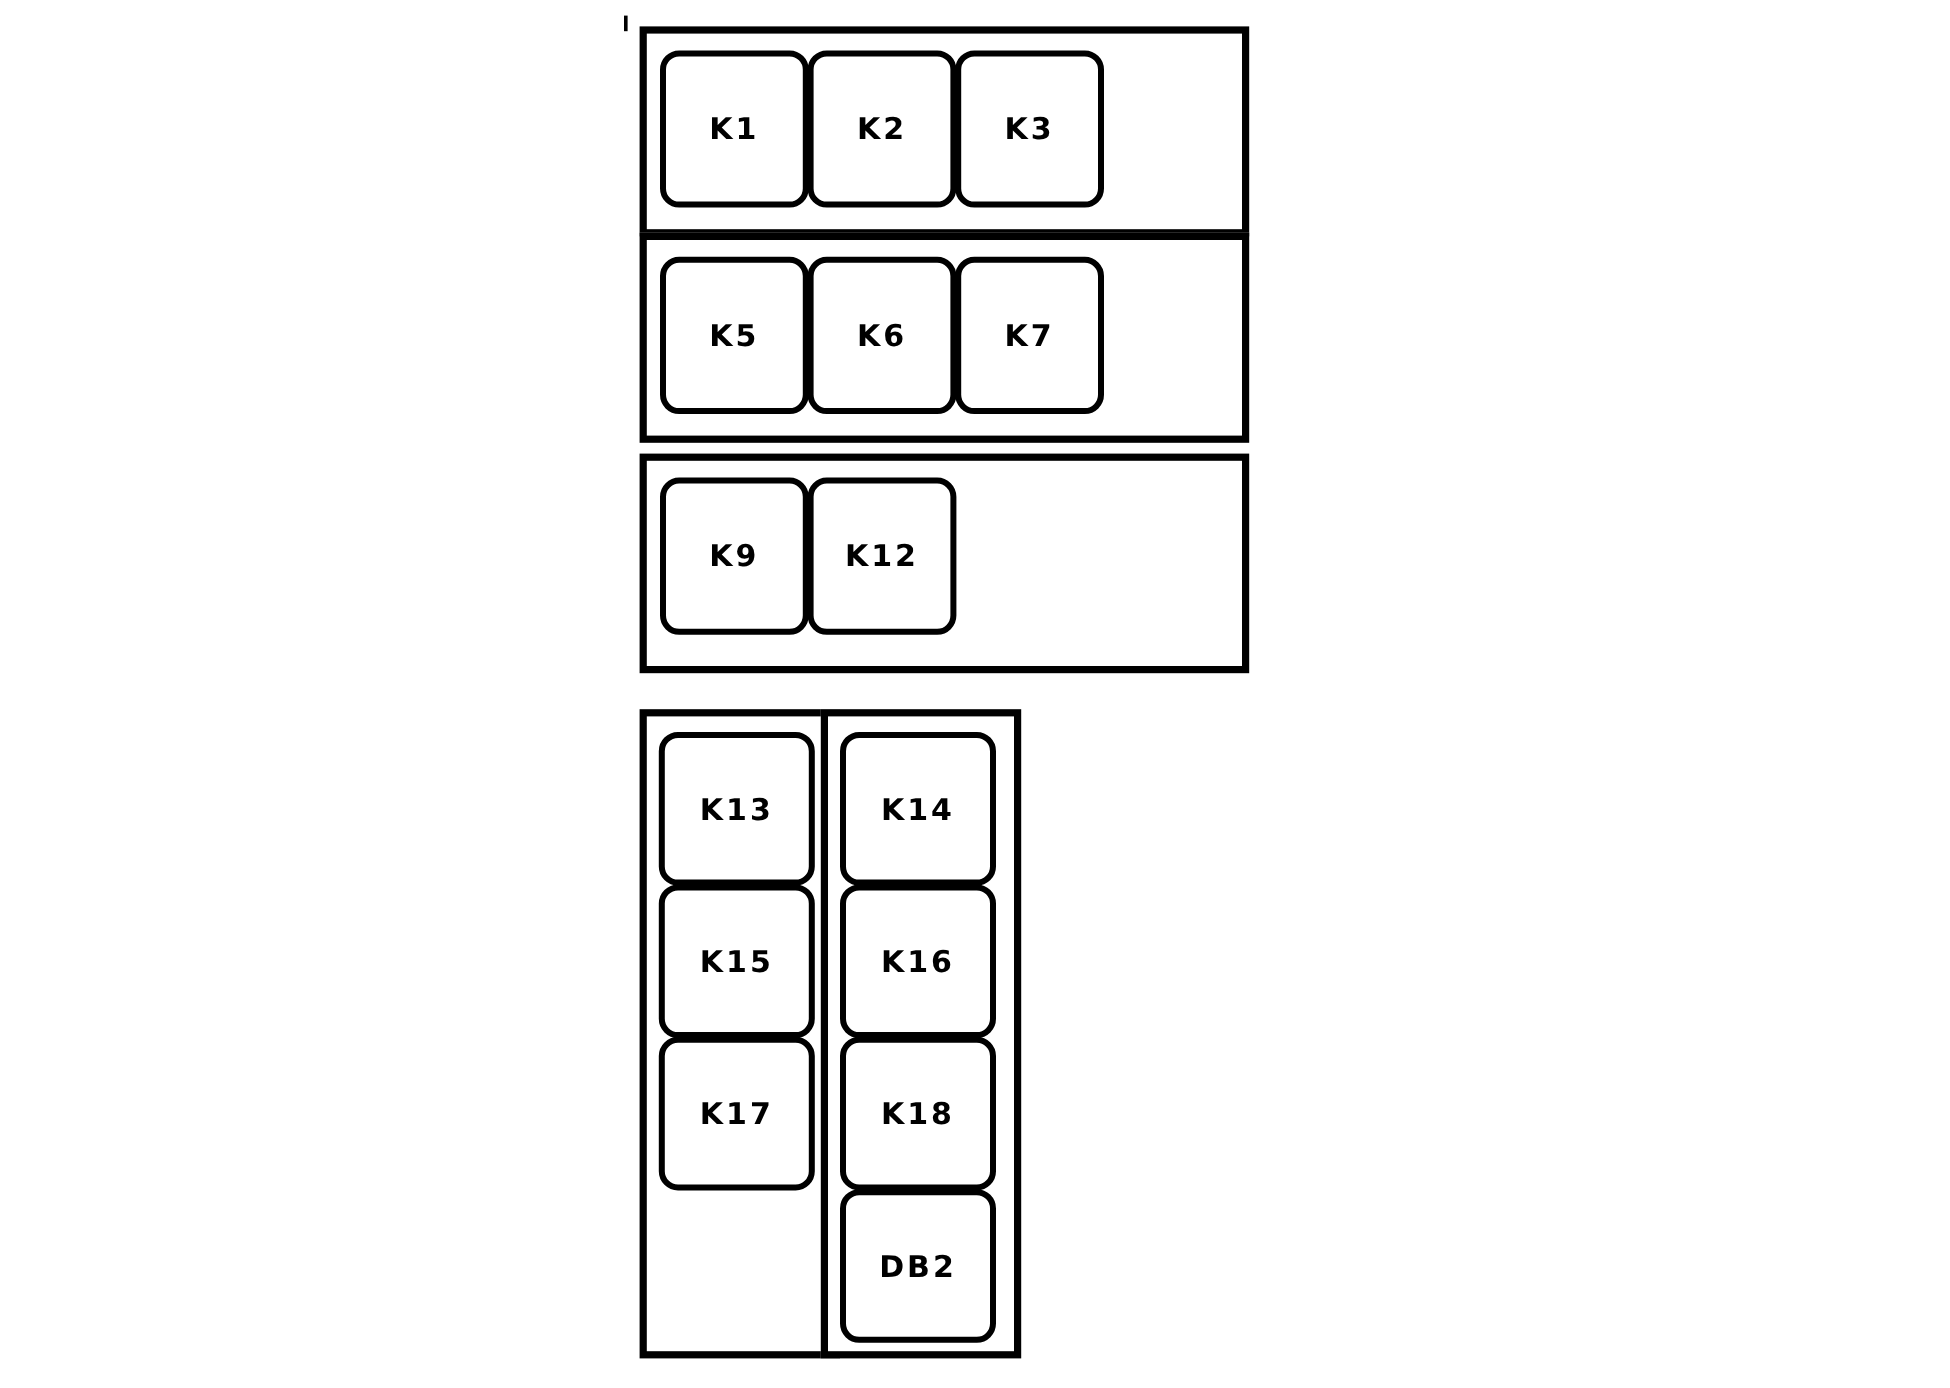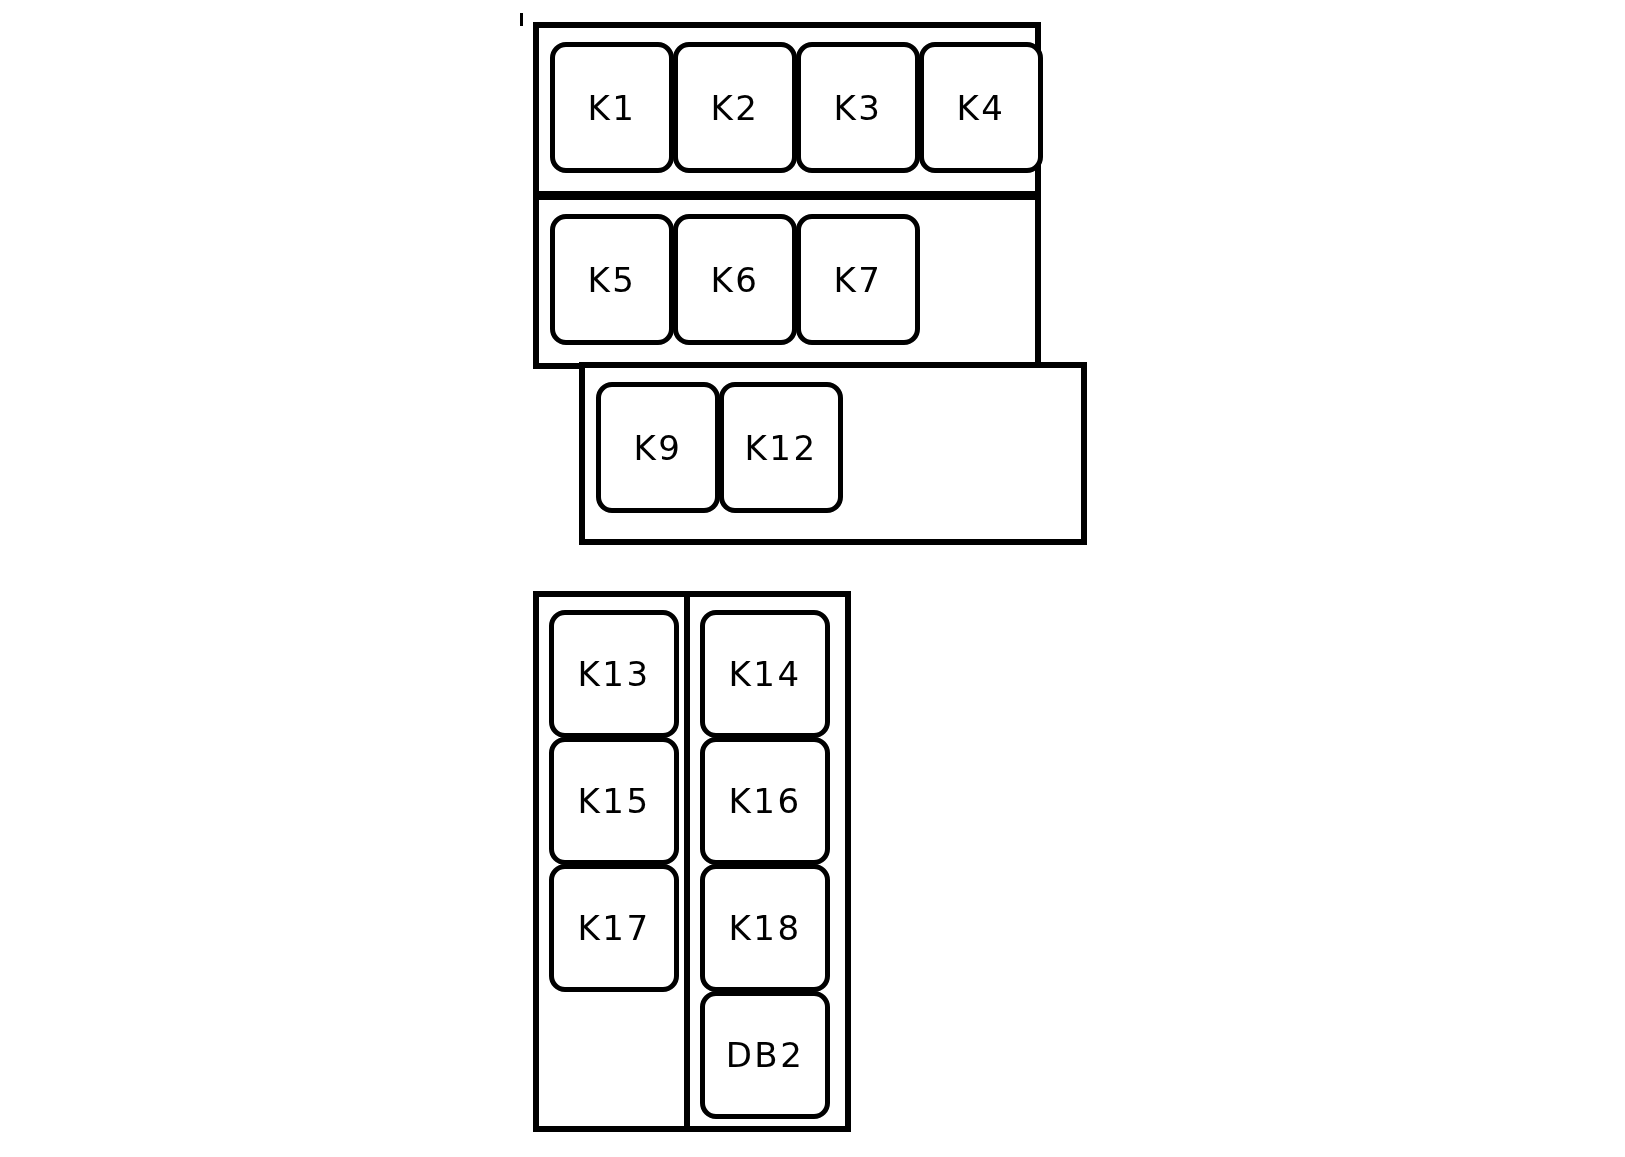--- a/index.html
+++ b/index.html
@@ -44,21 +44,21 @@
   .row-group {
     position: absolute;
     box-sizing: border-box;
     border: 6px solid #000000;
     background: #ffffff;
     left: 0;
     width: 508px;
   }
   #row-group-1 { top: 0px;   height: 175px; }
   #row-group-2 { top: 172px; height: 175px; }
-  #row-group-3 { top: 340px; height: 183px; margin-left: 46px; }
+  #row-group-3 { top: 356px; height: 183px; }
 
   .row-keys {
     position: absolute;
     left: 11px;
     top: 14px;
     display: flex;
     gap: 0px;
   }
 
   
@@ -67,22 +67,22 @@
     border: 5px solid #000000;
     border-radius: 16px;
     background: #ffffff;
     display: flex;
     align-items: center;
     justify-content: center;
     position: relative;
   }
   .key-label {
     font-family: "DejaVu Sans", "Liberation Sans", sans-serif;
-    font-weight: normal;
-    font-size: 34px;
+    font-weight: bold;
+    font-size: 25px;
     letter-spacing: 2.5px;
     color: #000000;
     line-height: 1;
     user-select: none;
     white-space: nowrap;
   }
 
   .row-keys .key {
     width: 124px;
     height: 131px;
@@ -146,23 +146,20 @@
       <div class="row-keys">
         <div class="key">
           <span class="key-label">K1</span>
         </div>
         <div class="key">
           <span class="key-label">K2</span>
         </div>
         <div class="key">
           <span class="key-label">K3</span>
         </div>
-        <div class="key">
-          <span class="key-label">K4</span>
-        </div>
       </div>
     </div>
 
     <div id="row-group-2" class="row-group">
       <div class="row-keys">
         <div class="key">
           <span class="key-label">K5</span>
         </div>
         <div class="key">
           <span class="key-label">K6</span>

